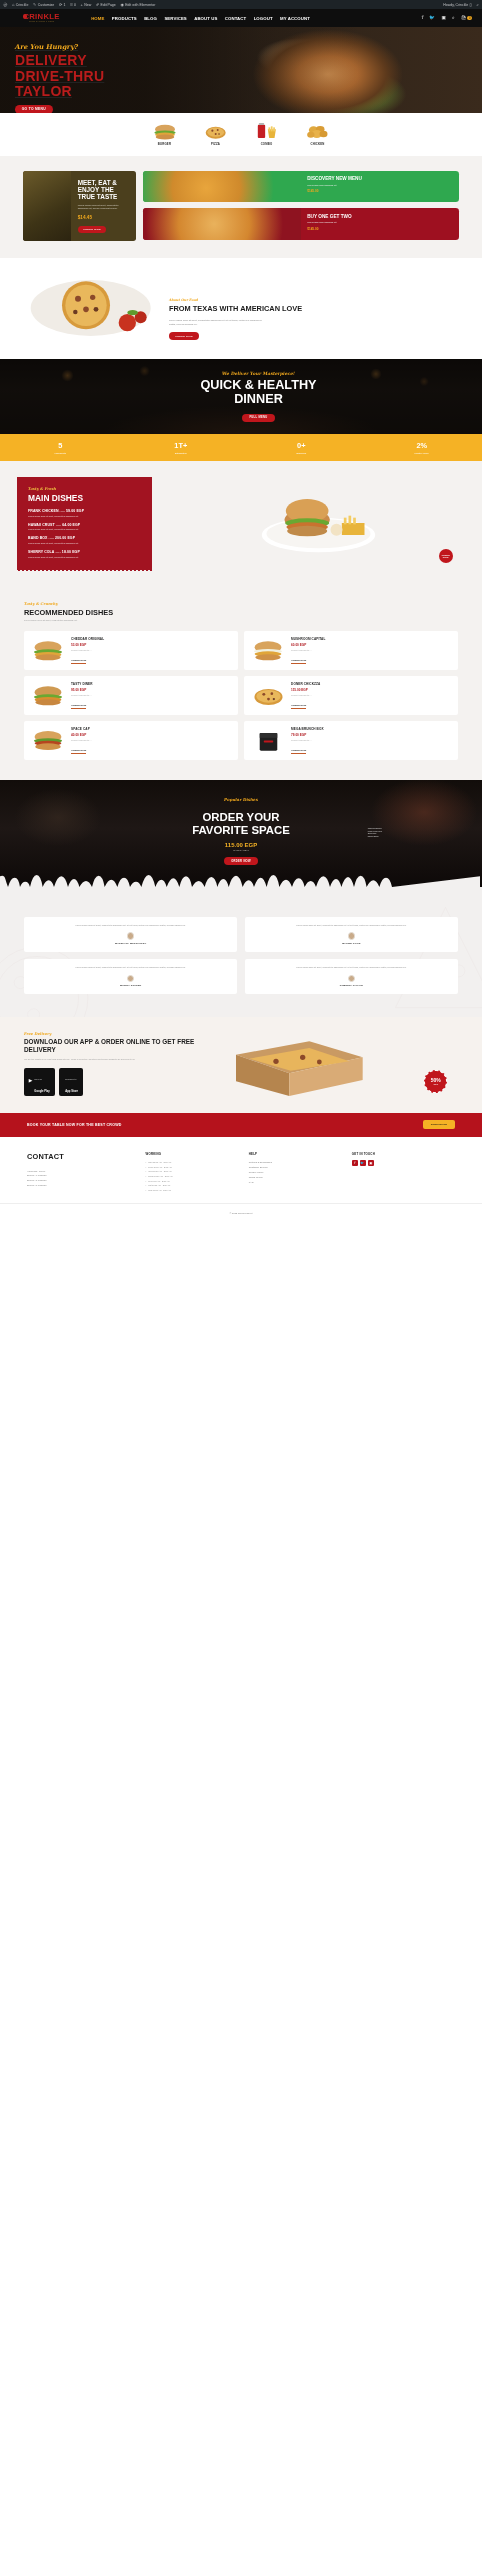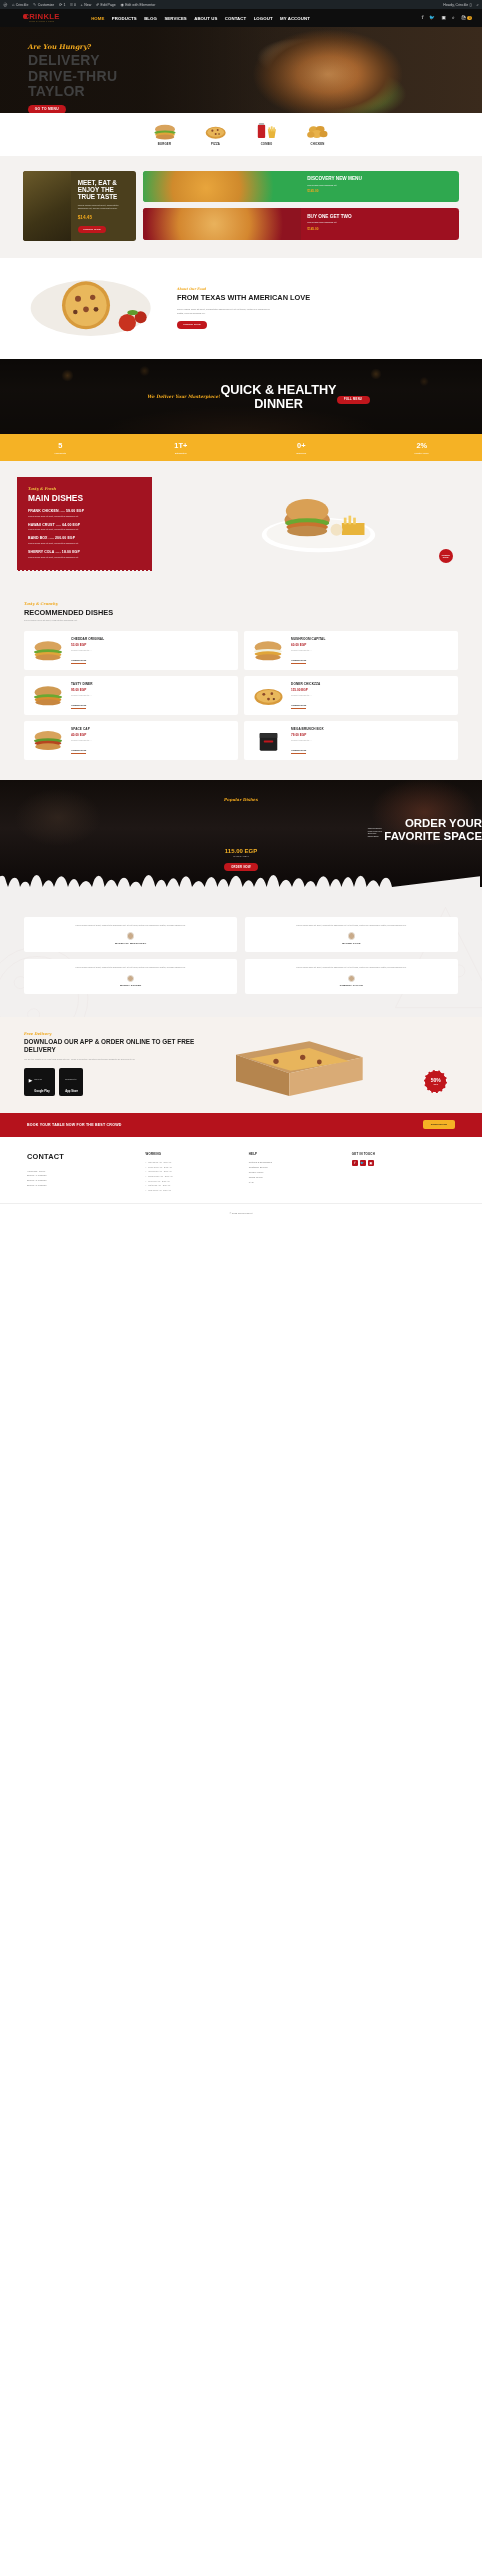--- a/index.html
+++ b/index.html
@@ -35,23 +35,23 @@
   
   #hero { height:86px; position:relative; overflow:hidden;
     background:linear-gradient(100deg,#231a14 0%,#2a1f17 38%,#40291b 60%,#6b destroy 100%); }
   #hero .bgimg { position:absolute; inset:0;
     background:
       radial-gradient(ellipse 100px 60px at 68% 55%, #c98b4e 0%, #a8662f 30%, #5e3a1c 58%, rgba(40,28,20,0) 75%),
       radial-gradient(ellipse 80px 40px at 74% 78%, #7fae3c 0%, rgba(60,80,30,0) 62%),
       radial-gradient(ellipse 60px 27px at 62% 35%, #d9b07a 0%, rgba(120,90,60,0) 70%),
       linear-gradient(90deg,#221a13 0%,#2b2118 45%,#3a2a1c 100%); }
   #hero .vig { position:absolute; inset:0; background:linear-gradient(90deg,rgba(22,16,11,.96) 0%,rgba(22,16,11,.86) 30%,rgba(22,16,11,.25) 55%,rgba(22,16,11,0) 75%); }
-  #heroTxt { position:absolute; left:28px; top:16px; }
+  #heroTxt { position:absolute; left:15px; top:16px;text-decoration:underline; }
   #heroTxt .sub { color:#f0a81e; font-size:6.7px; }
-  #heroTxt h1 { color:#404040; font-size:14px; line-height:1.08; margin-top:2.7px; font-weight:bold;
+  #heroTxt h1 { color:#b91c1c; font-size:14px; line-height:1.08; margin-top:2.7px; font-weight:bold;
                 font-family:"Liberation Sans Narrow","Liberation Sans",sans-serif; letter-spacing:0.3px; }
   .btnred { display:inline-flex; align-items:center; justify-content:center; background:#c0161c; color:#fff;
             border-radius:13.4px; font-size:3.3px; font-weight:bold; letter-spacing:0.3px; padding:2.7px 6.7px; border:none;
             font-family:"Liberation Sans Narrow","Liberation Sans",sans-serif; cursor:pointer; }
   #heroBtn { margin-top:6px; }
 
   
   #cats { background:#fff; padding:9.4px 0 10.7px; display:flex; justify-content:center; gap:20px; }
   #cats .c { width:31px; text-align:center; }
   #cats .ci { height:17.4px; display:flex; align-items:flex-end; justify-content:center; }
@@ -75,41 +75,41 @@
   .pcard .tx { width:50%; padding:5.4px 6px; color:#fff; }
   .pcard h4 { font-size:4.7px; line-height:1.1; font-weight:bold;
               font-family:"Liberation Sans Narrow","Liberation Sans",sans-serif; }
   .pcard p { font-size:2px; margin-top:2px; color:#eee; line-height:1.5; }
   .pcard .pr { color:#f0a81e; font-size:3.1px; font-weight:bold; margin-top:2.7px;
                font-family:"Liberation Sans Narrow","Liberation Sans",sans-serif; }
   .grn { background:#2fa84f; } .grn .im{ background:radial-gradient(circle at 40% 55%,#e8a53c 0%,#d08a2c 35%,#2fa84f 70%); }
   .red { background:#9e1020; } .red .im{ background:radial-gradient(circle at 45% 50%,#e9b25c 0%,#d4872f 40%,#8e1320 78%); }
 
   
-  #about { background:#fff; padding:17.4px 27px 19px; display:flex; align-items:center; gap:16px; }
+  #about { background:#fff; padding:17.4px 27px 19px; display:flex; align-items:flex-end; gap:8px; }
   #about .pic { width:134px; height:64px; position:relative; }
   #about .txt { flex:1; }
   #about .sub { color:#f0a81e; font-size:3.3px; }
   #about h2 { font-size:7.4px; line-height:1.15; font-weight:bold; margin-top:2.7px; color:#1a1a1a;
               font-family:"Liberation Sans Narrow","Liberation Sans",sans-serif; }
   #about p { font-size:2.3px; color:#888; margin-top:4.7px; line-height:1.8; max-width:100px; }
   #about .b { margin-top:6px; font-size:2.4px; padding:2.3px 6px; }
 
   
   #dark { height:75px; position:relative; overflow:hidden;
     background:linear-gradient(180deg,#0f0c0a 0%,#1b1512 40%,#140f0c 100%); }
   #dark .lamps { position:absolute; inset:0;
     background:
       radial-gradient(circle 8.7px at 14% 22%, rgba(210,140,50,.55), rgba(0,0,0,0) 70%),
       radial-gradient(circle 7.4px at 30% 16%, rgba(200,130,45,.4), rgba(0,0,0,0) 70%),
       radial-gradient(circle 8px at 78% 20%, rgba(215,145,55,.5), rgba(0,0,0,0) 70%),
       radial-gradient(circle 6.7px at 88% 30%, rgba(200,130,45,.35), rgba(0,0,0,0) 70%),
       radial-gradient(ellipse 201px 40px at 50% 100%, rgba(90,55,30,.5), rgba(0,0,0,0) 70%); }
   #dark .ov { position:absolute; inset:0; background:rgba(10,8,6,.55); }
-  #darkTxt { position:absolute; inset:0; display:flex; flex-direction:row; align-items:center; justify-content:center;margin-left:35px; }
+  #darkTxt { position:absolute; inset:0; display:flex; flex-direction:column; align-items:center; justify-content:center;margin-left:35px; }
   #darkTxt .sub { color:#f0a81e; font-size:4.4px; }
   #darkTxt h2 { color:#fff; font-size:12.7px; line-height:1.1; margin-top:3.3px; text-align:center; font-weight:bold;
                 font-family:"Liberation Sans Narrow","Liberation Sans",sans-serif; }
   #darkTxt .b { margin-top:6.7px; font-size:2.7px; padding:2.7px 7.4px; }
 
   
   #stats { background:#f5b225; padding:7.4px 0; display:flex; }
   #stats .s { flex:1; text-align:center; }
   #stats .n { font-size:7.4px; font-weight:bold; color:#fff;
               font-family:"Liberation Sans Narrow","Liberation Sans",sans-serif; }
@@ -155,22 +155,22 @@
 
   
   #ord { height:107px; position:relative; overflow:hidden;
     background:linear-gradient(180deg,#120d0a 0%,#1e1715 45%,#0d0908 100%); }
   #ord .bg { position:absolute; inset:0;
     background:
       radial-gradient(ellipse 74px 47px at 88% 30%, rgba(120,60,40,.5), rgba(0,0,0,0) 72%),
       radial-gradient(ellipse 60px 40px at 12% 35%, rgba(60,45,35,.6), rgba(0,0,0,0) 72%); }
   #ordTxt { position:absolute; left:0; right:0; top:17.4px; text-align:center; }
   #ordTxt .sub { color:#f0a81e; font-size:4px; }
-  #ordTxt h2 { color:#fff; font-size:11.4px; line-height:1.12; margin-top:15px; font-weight:bold;
-               font-family:"Liberation Sans Narrow","Liberation Sans",sans-serif;text-align:right; }
+  #ordTxt h2 { color:#fff; font-size:11.4px; line-height:1.12; margin-top:9px; font-weight:bold;
+               font-family:"Liberation Sans Narrow","Liberation Sans",sans-serif; }
   #ordTxt .pr { color:#f5b225; font-size:6px; font-weight:bold; margin-top:5.4px;
                 font-family:"Liberation Sans Narrow","Liberation Sans",sans-serif; }
   #ordTxt .al { font-size:2px; color:#cfc6bd; margin-top:1.3px; }
   #ordTxt .b { margin-top:5.4px; font-size:2.7px; padding:2.7px 7.4px; }
   #ordSpec { position:absolute; right:100px; top:47px; color:#ddd; font-size:1.7px; line-height:1.6; text-align:left; }
   #drip { position:absolute; left:0; right:0; bottom:0; height:20px; }
 
   
   #test { background:#f2f0ef; padding:19px 24px 23px; position:relative; overflow:hidden; }
   #test .hd { text-align:center; position:relative; z-index:2; }

